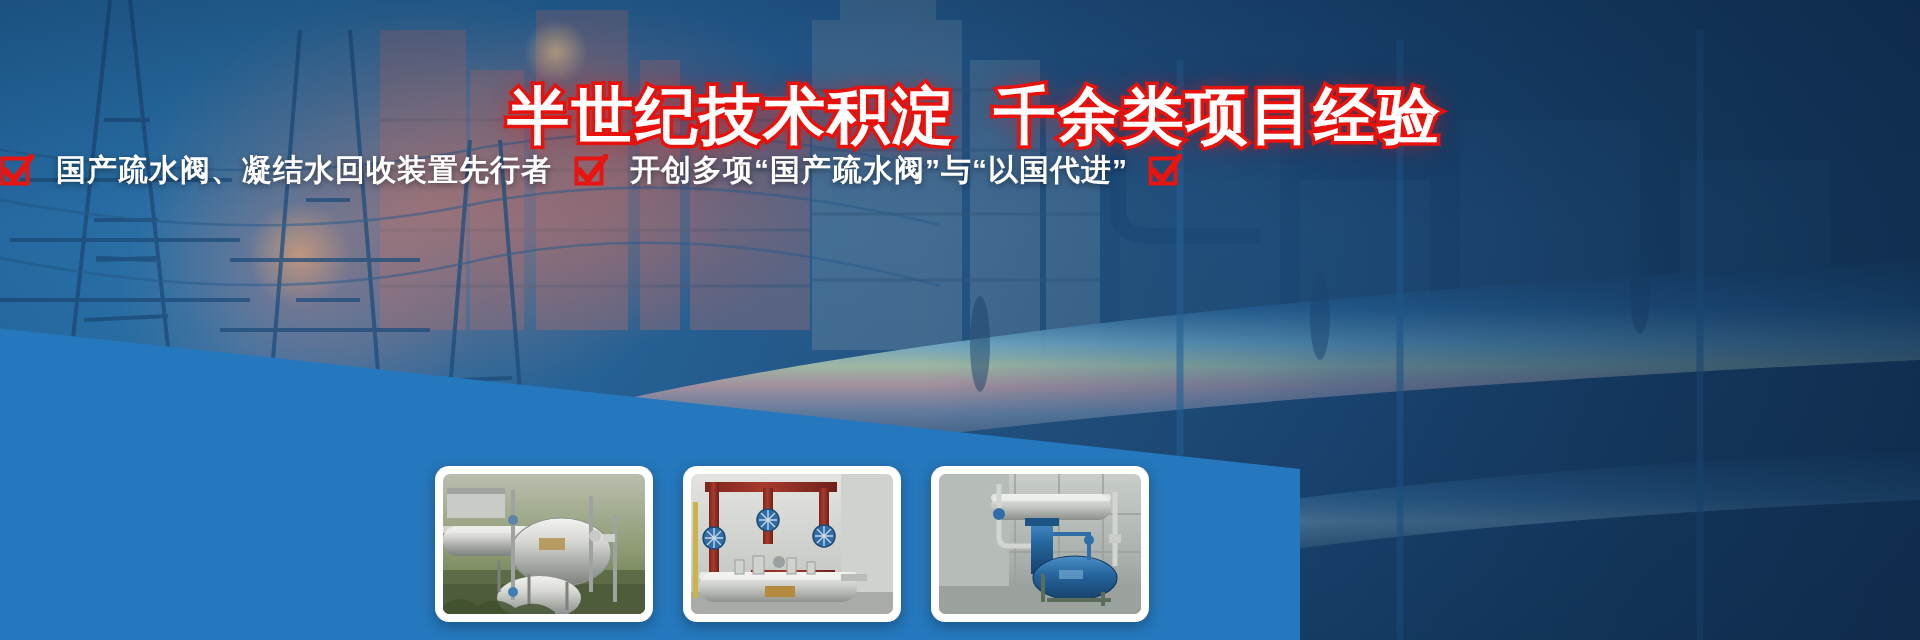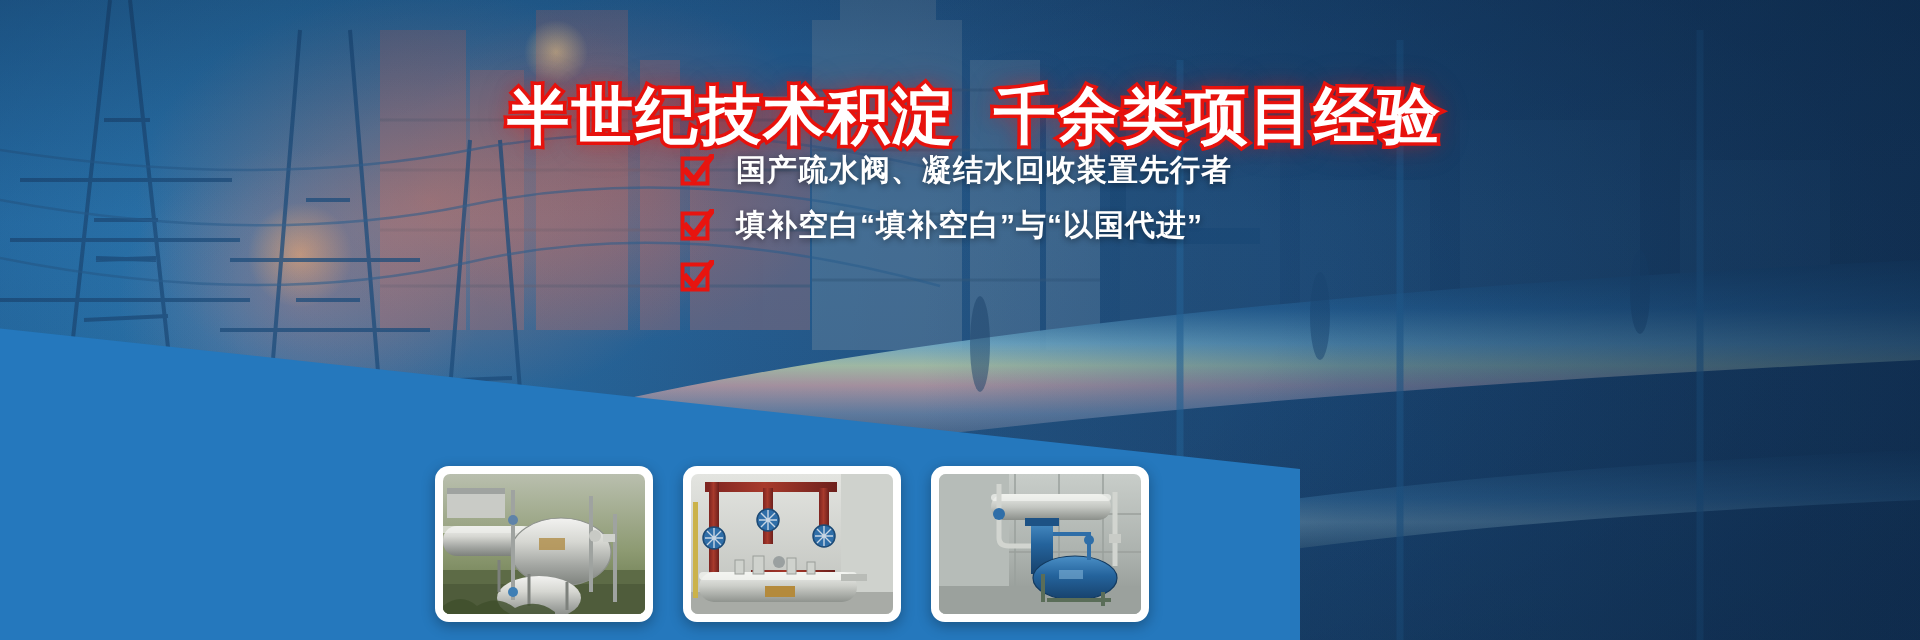--- a/index.html
+++ b/index.html
@@ -102,21 +102,20 @@
       0 0 34px rgba(232,20,15,0.35);
     white-space: pre;
     padding-left: 29px;
   }
 
   .bullets {
     position: absolute;
     top: 150px;
     left: 0; right: 0;
     display: flex;
-    flex-direction: column;
     align-items: center;
     gap: 14px;
   }
 
   .bullet {
     display: flex;
     align-items: center;
     gap: 22px;
     width: 560px;
   }
@@ -287,21 +286,21 @@
         <span class="bullet-text">国产疏水阀、凝结水回收装置先行者</span>
       </div>
 
       <div class="bullet">
         <span class="check-icon">
           <svg viewBox="0 0 34 34">
             <rect x="2.5" y="4.5" width="25" height="25" fill="none" stroke="#e8140f" stroke-width="4"></rect>
             <path d="M6 17 L14 26 L32 2" fill="none" stroke="#e8140f" stroke-width="6" stroke-linecap="square" stroke-linejoin="miter"></path>
           </svg>
         </span>
-        <span class="bullet-text">填补空白“填补空白”与“以国代进”</span>
+        <span class="bullet-text">开创多项“国产疏水阀”与“以国代进”</span>
       </div>
 
       <div class="bullet">
         <span class="check-icon">
           <svg viewBox="0 0 34 34">
             <rect x="2.5" y="4.5" width="25" height="25" fill="none" stroke="#e8140f" stroke-width="4"></rect>
             <path d="M6 17 L14 26 L32 2" fill="none" stroke="#e8140f" stroke-width="6" stroke-linecap="square" stroke-linejoin="miter"></path>
           </svg>
         </span>
       </div>

